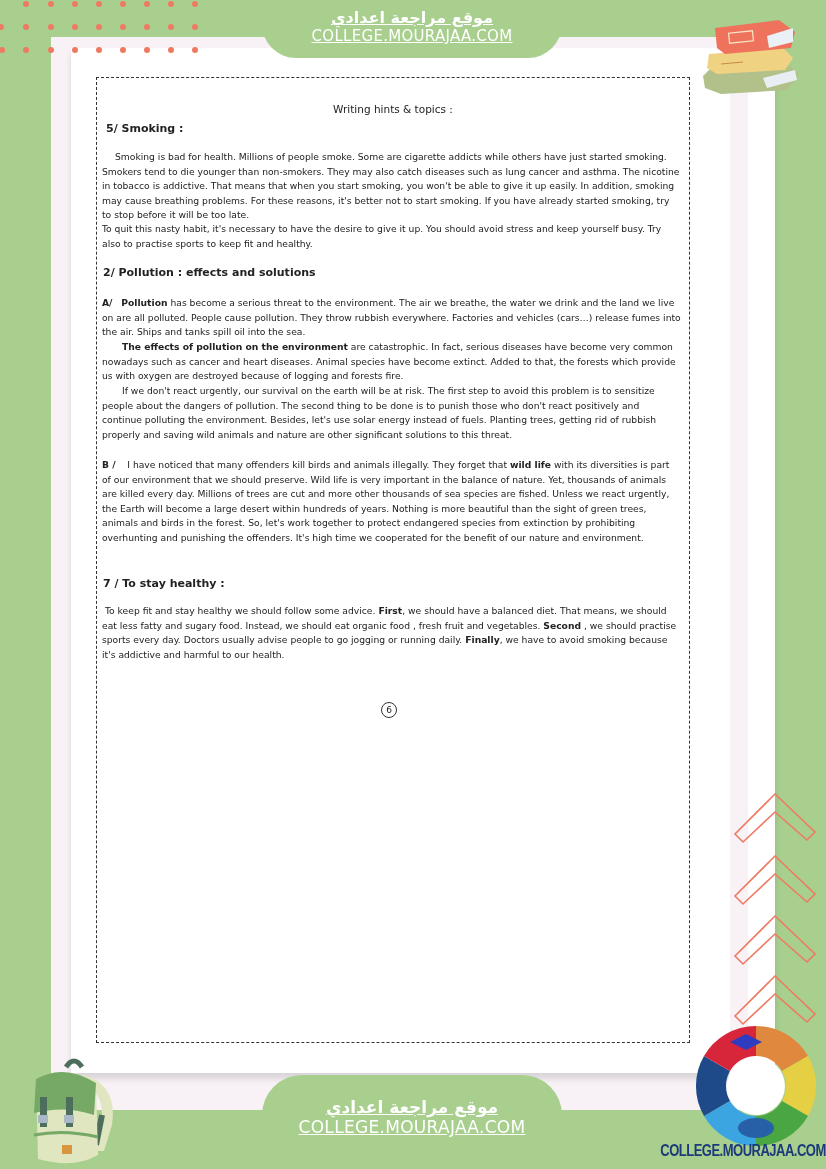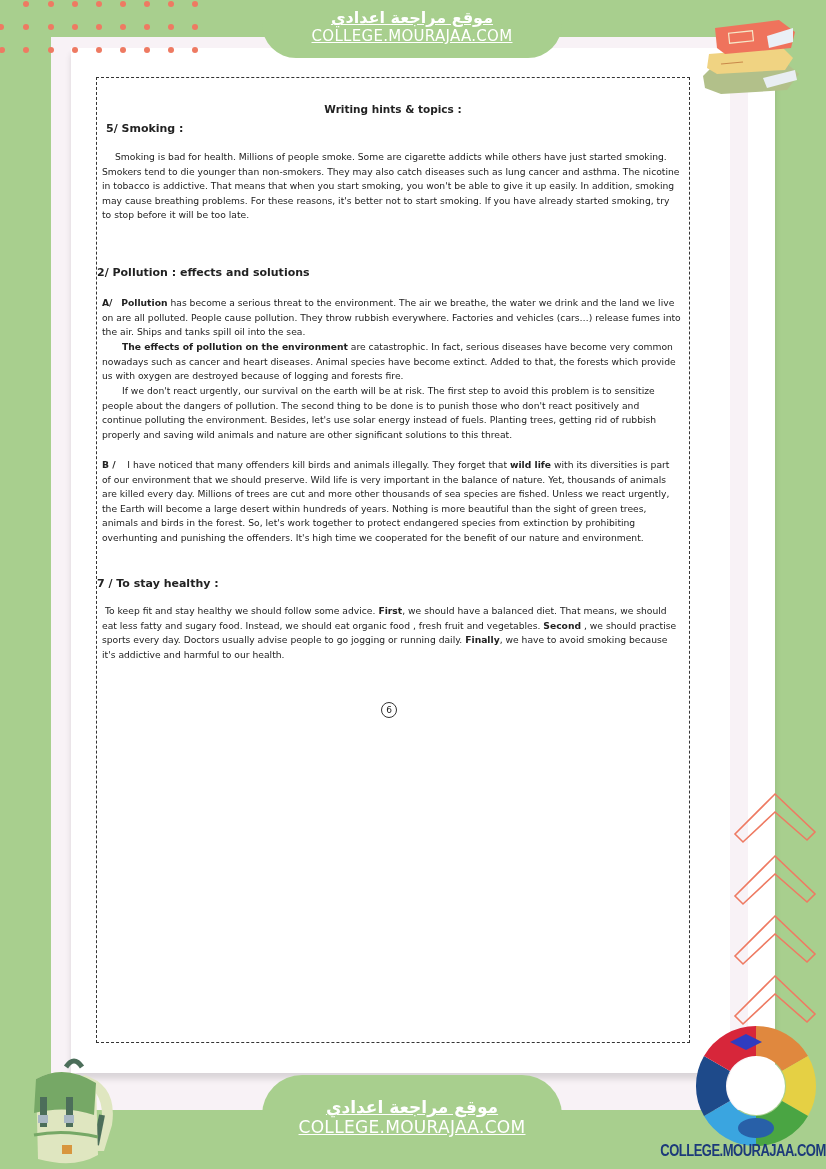--- a/index.html
+++ b/index.html
@@ -11,22 +11,22 @@
   .strip-pink { position:absolute; left:730px; top:48px; width:18px; height:1025px; background:#f8f2f6; }
   .banner { position:absolute; background:#a8cf8e; color:#fff; text-align:center; border-radius:34px; }
   .banner-top { left:262px; top:-10px; width:300px; height:68px; border-radius:0 0 34px 34px; }
   .banner-bottom { left:262px; top:1075px; width:300px; height:110px; border-radius:40px 40px 0 0; }
   .banner .ar { font-family:"DejaVu Sans", sans-serif; font-weight:bold; font-size:16px; text-decoration:underline; direction:rtl; display:block; }
   .banner .en { font-family:"DejaVu Sans", sans-serif; font-size:15px; text-decoration:underline; letter-spacing:0.3px; display:block; }
   .banner-top .ar { margin-top:18px; }
   .banner-bottom .ar { margin-top:22px; font-size:17px; }
   .banner-bottom .en { font-size:17px; }
   .doc { position:absolute; left:96px; top:77px; width:594px; height:966px; border:1px dashed #333; box-sizing:border-box; font-family:"DejaVu Sans", sans-serif; font-size:9.2px; line-height:14.6px; color:#222; }
-  .doc-title { position:absolute; left:0; right:0; top:24px; text-align:center; font-weight:bold; font-size:10.5px; margin-left:0; }
-  .h { position:absolute; left:0; font-weight:bold; font-size:11px; }
+  .doc-title { position:absolute; left:0; right:0; top:24px; text-align:center; font-weight:normal; font-size:10.5px; margin-left:0; }
+  .h { position:absolute; left:6px; font-weight:bold; font-size:11px; }
   .p { position:absolute; left:5px; right:8px; text-align:left; }
   .p b { font-weight:bold; }
   .page-num { position:absolute; left:284px; top:624px; width:14px; height:14px; border:1px solid #333; border-radius:50%; font-size:9px; line-height:14px; text-align:center; }
   .books { position:absolute; left:695px; top:14px; width:110px; height:82px; }
   .chevrons { position:absolute; left:733px; top:792px; width:84px; height:250px; }
   .logo { position:absolute; left:694px; top:1024px; width:124px; height:124px; }
   .logo-text { position:absolute; left:660px; top:1143px; width:166px; text-align:center; font-family:"Liberation Sans", sans-serif; font-weight:bold; font-size:13px; color:#1c3a7a; letter-spacing:-0.5px; transform:scaleY(1.2); }
   .backpack { position:absolute; left:14px; top:1055px; width:100px; height:112px; }
 </style>
 </head>
@@ -82,20 +82,21 @@
   <path d="M20 14 L84 6 L100 18 L96 34 L30 40 L22 34 Z" fill="#ef735c"></path>
   <rect x="34" y="18" width="24" height="10" fill="none" stroke="#f6e7c8" stroke-width="1.2" transform="rotate(-6 46 23)"></rect>
   <path d="M72 22 L98 14 L98 28 L74 34 Z" fill="#eaf0f6"></path>
 </svg>
 
 <div class="doc">
   <div class="doc-title">Writing hints &amp; topics :</div>
 
   <div class="h" style="top:44px;left:9px">5/ Smoking :</div>
   <div class="p" style="top:72px;text-indent:13px">Smoking is bad for health. Millions of people smoke. Some are cigarette addicts while others have just started smoking.  Smokers tend to die younger than non-smokers. They may also catch diseases such as lung cancer and asthma. The nicotine in tobacco is addictive. That means that when you start smoking, you won't be able to give it up easily. In addition, smoking may cause breathing problems. For these reasons, it's better not to start smoking. If you have already started smoking, try to stop before it will be too late.</div>
+  <div class="p" style="top:144px">To quit this nasty habit, it's necessary to have the desire to give it up. You should avoid stress and keep yourself busy. Try also to practise sports to keep fit and healthy.</div>
 
   <div class="h" style="top:188px">2/ Pollution : effects and solutions</div>
 
   <div class="p" style="top:218px"><b>A/</b>&nbsp;&nbsp;&nbsp;<b>Pollution</b><span> has become a serious threat to the environment. The air we breathe, the water we drink and the land we live on are all polluted. People cause pollution. They throw rubbish everywhere. Factories and vehicles (cars…) release fumes into the air. Ships and tanks spill oil into the sea.</span></div>
   <div class="p" style="top:262px;text-indent:20px"><b>The effects of pollution on the environment</b><span> are catastrophic. In fact, serious diseases have become very common nowadays such as cancer and heart diseases. Animal species have become extinct. Added to that, the forests which provide us with oxygen are destroyed because of logging and forests fire.</span></div>
   <div class="p" style="top:306px;text-indent:20px">If we don't react urgently, our survival on the earth will be at risk. The first step to avoid this problem is to sensitize people about the dangers of pollution. The second thing to be done is to punish those who don't react positively and continue polluting the environment.  Besides, let's use solar energy instead of fuels. Planting trees, getting rid of rubbish properly and saving wild animals and nature are other significant solutions to this threat.</div>
 
   <div class="p" style="top:380px"><b>B /</b>&nbsp;&nbsp;&nbsp;&nbsp;<span>I have noticed that many offenders kill birds and animals illegally. They forget that </span><b>wild life</b><span> with its diversities is part of our environment that we should preserve.  Wild life is very important in the balance of nature. Yet, thousands of animals are killed every day. Millions of trees are cut and more other thousands of sea species are fished. Unless we react urgently, the Earth will become a large desert within hundreds of years. Nothing is more beautiful than the sight of green trees, animals and birds in the forest. So, let's work together to protect endangered species from extinction by prohibiting overhunting and punishing the offenders. It's high time we cooperated for the benefit of our nature and environment.</span></div>
 
   <div class="h" style="top:499px">7 / To stay healthy :</div>

